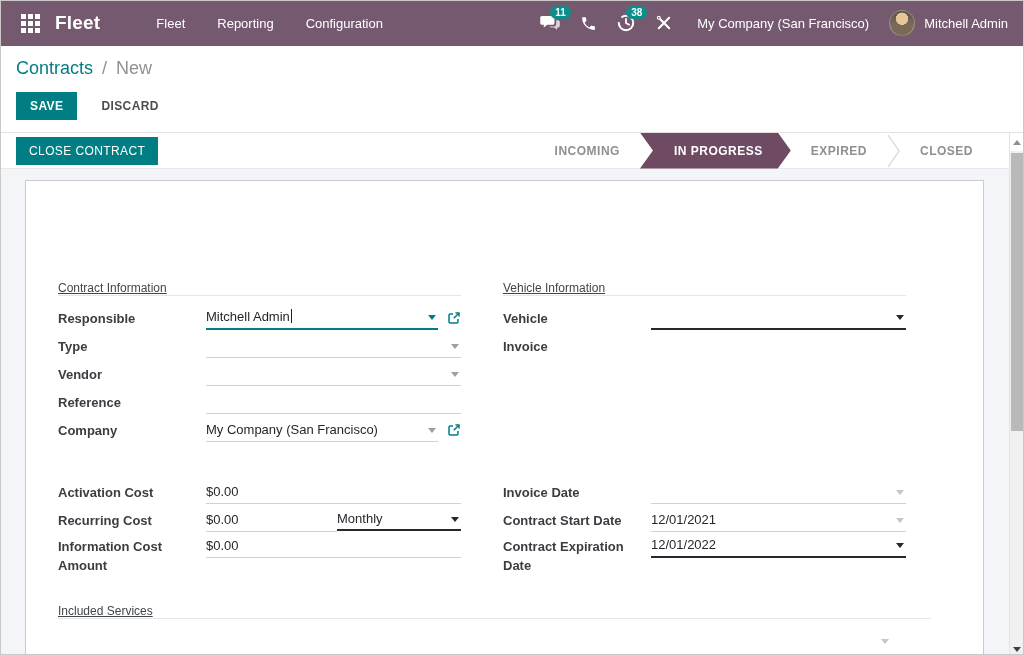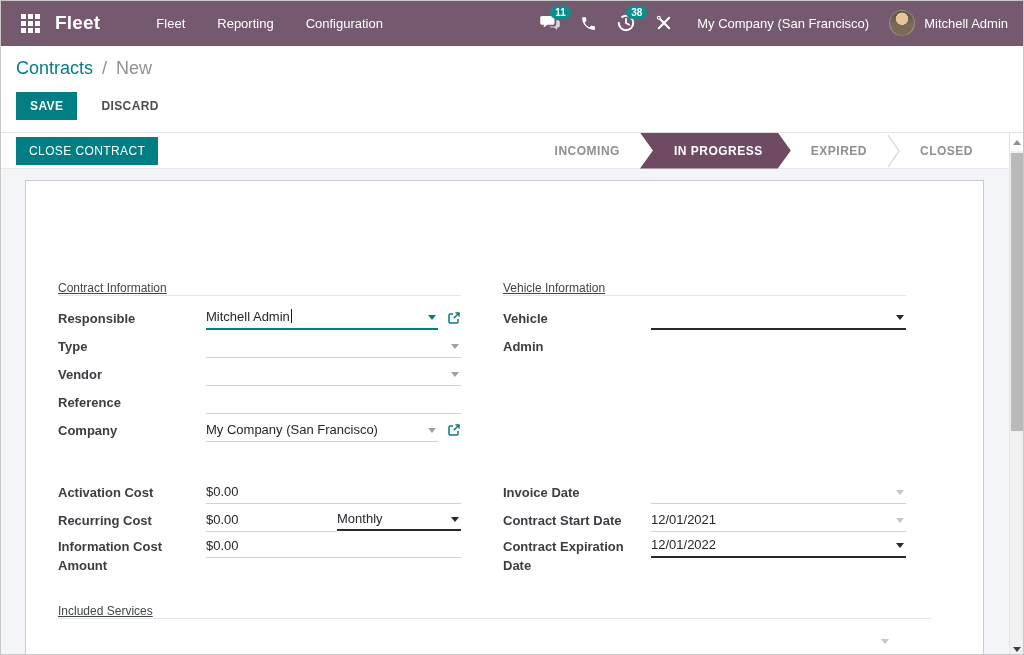--- a/index.html
+++ b/index.html
@@ -280,21 +280,21 @@
 
         <div class="frow">
           <div class="flabel">Vehicle</div>
           <div class="fwrap u-dark">
             <input class="finput" value="" style="">
             <span class="caret dark"></span>
           </div>
         </div>
 
         <div class="frow">
-          <div class="flabel">Admin</div>
+          <div class="flabel">Invoice</div>
           <div class="fwrap"></div>
         </div>
 
         <div class="frow gap118">
           <div class="flabel">Invoice Date</div>
           <div class="fwrap u-gray">
             <input class="finput" value="" style="">
             <span class="caret light"></span>
           </div>
         </div>

